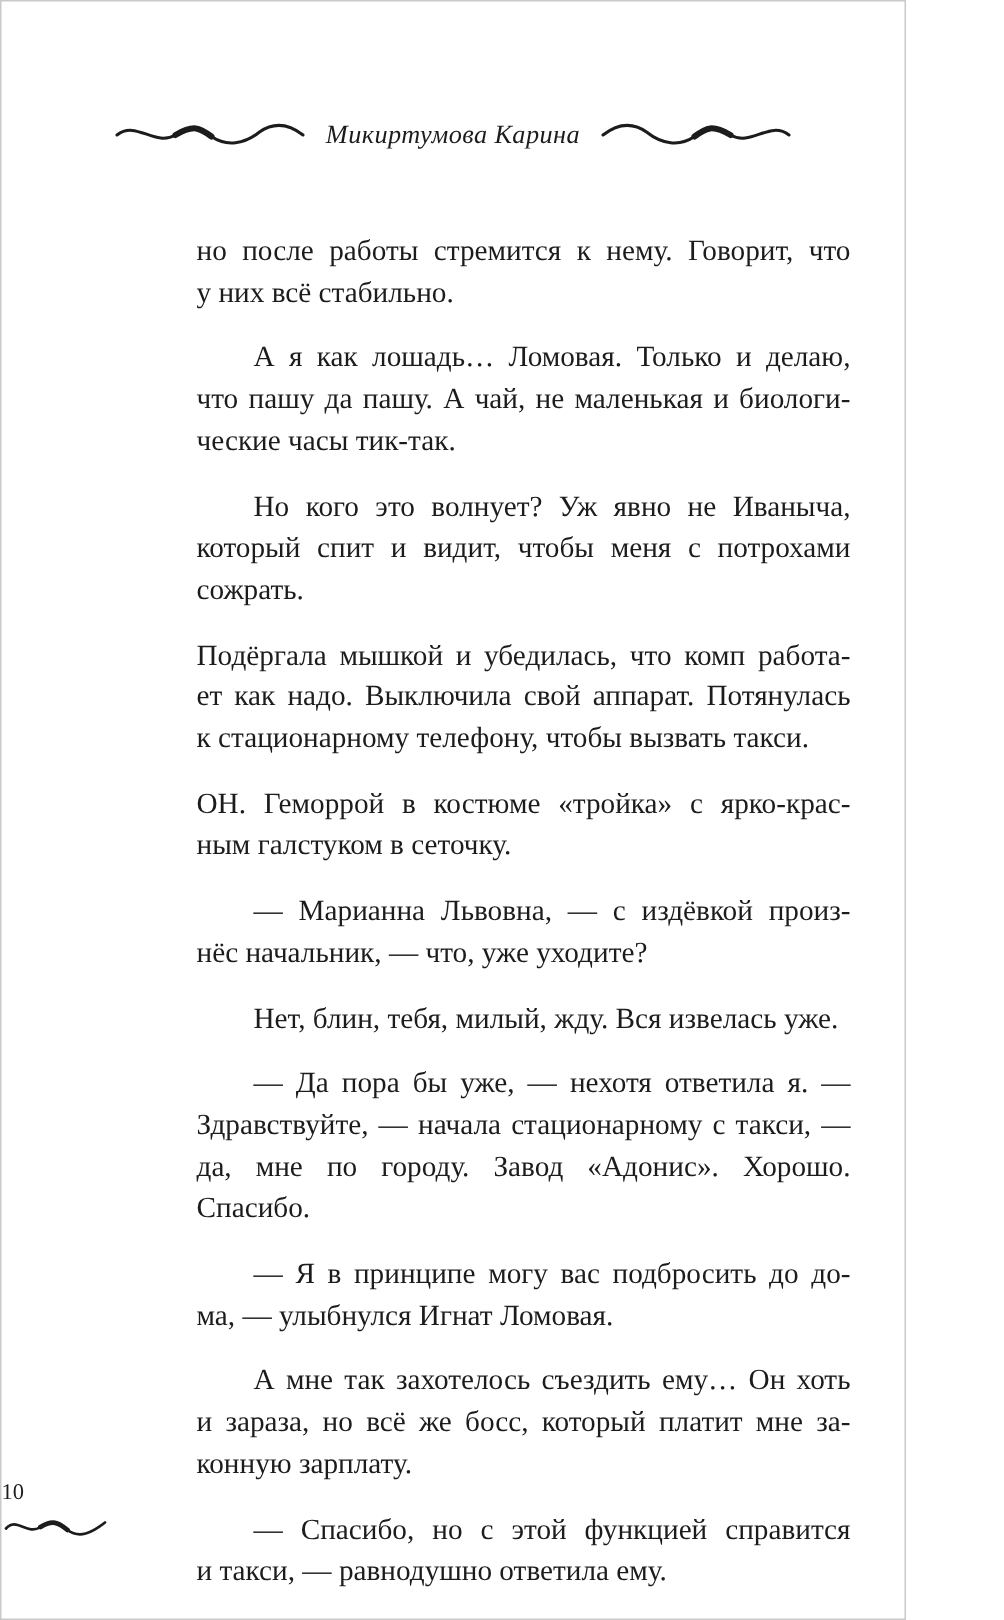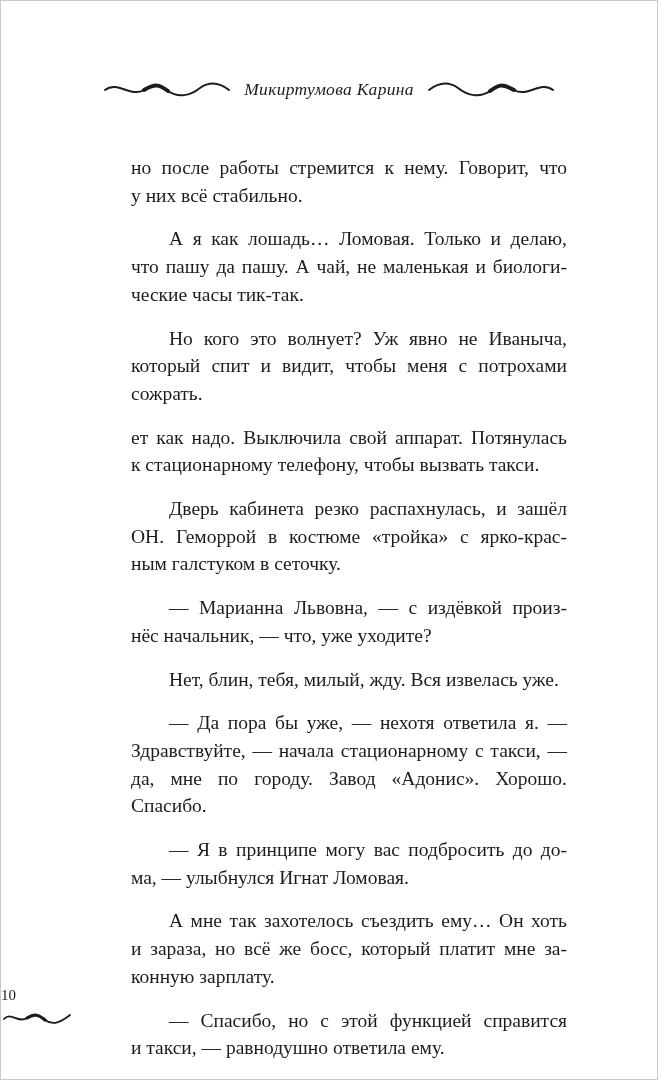--- a/index.html
+++ b/index.html
@@ -1,18 +1,18 @@
 <!DOCTYPE html>
 <html lang="ru"><head>
 <meta charset="utf-8">
 <style>
   html, body { margin: 0; padding: 0; background: #ffffff; }
   .book-page {
     position: relative;
-    width: 658px;
+    width: 604px;
     height: 1080px;
     box-sizing: border-box;
     background: #ffffff;
     border: 1px solid #c9c9c9;
     overflow: hidden;
     font-family: "Liberation Serif", "DejaVu Serif", serif;
     color: #1c1c1c;
   }
   .running-header {
     position: absolute;
@@ -90,25 +90,25 @@
         <div class="line line-indent">А я как лошадь… Ломовая. Только и делаю,</div>
         <div class="line">что пашу да пашу. А чай, не маленькая и биологи-</div>
         <div class="line line-last">ческие часы тик-так.</div>
       </div>
       <div class="paragraph">
         <div class="line line-indent">Но кого это волнует? Уж явно не Иваныча,</div>
         <div class="line">который спит и видит, чтобы меня с потрохами</div>
         <div class="line line-last">сожрать.</div>
       </div>
       <div class="paragraph">
+        <div class="line">Подёргала мышкой и убедилась, что комп работа-</div>
         <div class="line">ет как надо. Выключила свой аппарат. Потянулась</div>
         <div class="line line-last">к стационарному телефону, чтобы вызвать такси.</div>
       </div>
       <div class="paragraph">
-        <div class="line line-indent">Дверь кабинета резко распахнулась, и зашёл</div>
         <div class="line">ОН. Геморрой в костюме «тройка» с ярко-крас-</div>
         <div class="line line-last">ным галстуком в сеточку.</div>
       </div>
       <div class="paragraph">
         <div class="line line-indent">— Марианна Львовна, — с издёвкой произ-</div>
         <div class="line line-last">нёс начальник, — что, уже уходите?</div>
       </div>
       <div class="paragraph">
         <div class="line line-last line-indent">Нет, блин, тебя, милый, жду. Вся извелась уже.</div>
       </div>

